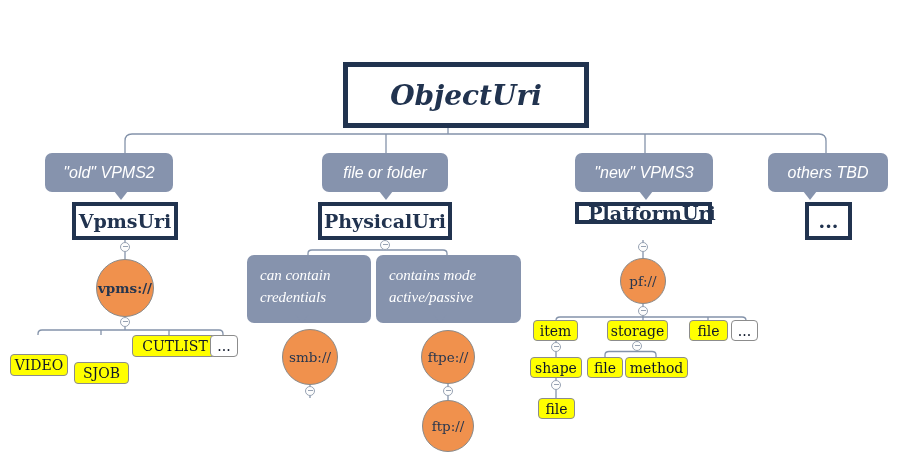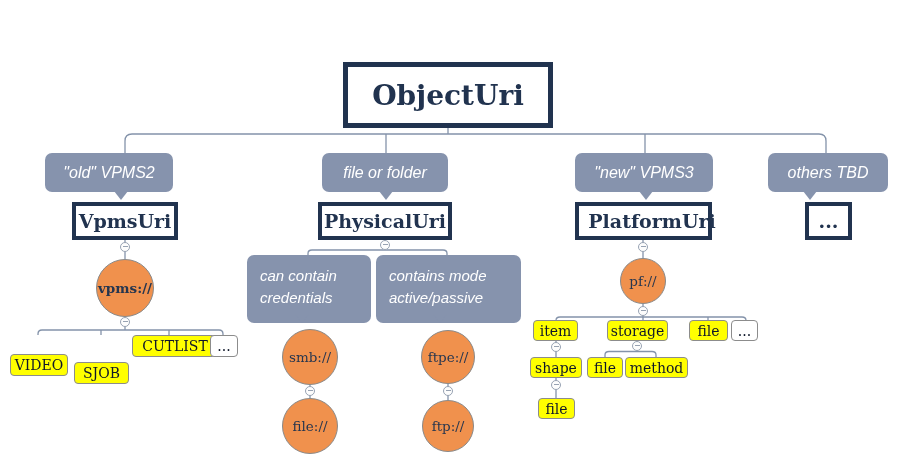--- a/index.html
+++ b/index.html
@@ -24,21 +24,21 @@
     display:flex; align-items:center; justify-content:center; text-align:center;
   }
   .tail {
     position:absolute; bottom:-8px; width:0; height:0;
     border-left:7px solid transparent; border-right:7px solid transparent;
     border-top:9px solid #8693ad;
   }
 
   .note {
     position:absolute; box-sizing:border-box; background:#8693ad; color:#ffffff;
-    border-radius:7px; font-family:Liberation Sans, sans-serif;
+    border-radius:7px; font-family:Liberation Serif, serif;
     font-style:italic; font-size:15px; line-height:1.45;
     padding:10px 6px 0 13px; white-space:pre-line;
   }
 
   .circle {
     position:absolute; box-sizing:border-box; background:#f0914d;
     border:1.5px solid #898989; border-radius:50%; color:#26364f;
     font-size:13.5px; display:flex; align-items:center; justify-content:center;
   }
 
@@ -81,59 +81,58 @@
     <path d="M643,304 V317.5"></path>
     <path d="M556,321 V320.5 Q556,317 560,317 H742 Q746,317 746,320.5 V321"></path>
     <path d="M643,317 V320"></path>
     <path d="M708,317 V320"></path>
     <path d="M556,341 V357"></path>
     <path d="M637,341 V352"></path>
     <path d="M605,357 V355 Q605,351.5 609,351.5 H652 Q656,351.5 656,355 V357"></path>
     <path d="M556,378 V398"></path>
   </svg>
 
-  <div class="nodebox root" style="left:343px; top:62px; width:210px; height:66px;">ObjectUri</div>
+  <div class="nodebox root" style="left:343px; top:62px; width:246px; height:66px;font-style:italic;">ObjectUri</div>
 
   <div class="callout" style="left:45px; top:153px; width:128px; height:39px;">
     <span>"old" VPMS2</span>
     <span class="tail" style="left:69px;"></span>
   </div>
   <div class="callout" style="left:322px; top:153px; width:126px; height:39px;">
     <span>file or folder</span>
     <span class="tail" style="left:57px;"></span>
   </div>
   <div class="callout" style="left:575px; top:153px; width:138px; height:39px;">
     <span>"new" VPMS3</span>
     <span class="tail" style="left:64px;"></span>
   </div>
   <div class="callout" style="left:768px; top:153px; width:120px; height:39px;">
     <span>others TBD</span>
     <span class="tail" style="left:35px;"></span>
   </div>
 
   <div class="nodebox" style="left:72px; top:202px; width:106px; height:38px;">VpmsUri</div>
   <div class="nodebox" style="left:318px; top:202px; width:134px; height:38px;">PhysicalUri</div>
-  <div class="nodebox" style="left:575px; top:202px; width:137px; height:38px;padding-left:17px;">PlatformUri</div>
+  <div class="nodebox" style="left:575px; top:202px; width:137px; height:22px;padding-left:17px;">PlatformUri</div>
   <div class="nodebox" style="left:805px; top:202px; width:47px; height:38px;">...</div>
 
   <div class="circle" style="left:96px; top:259px; width:58px; height:58px;font-weight:bold;">vpms://</div>
   <div class="leaf" style="left:10px; top:335px; width:58px; height:22px;margin-top:19px;">VIDEO</div>
   <div class="leaf" style="left:74px; top:335px; width:55px; height:22px;margin-top:27px;">SJOB</div>
   <div class="leaf" style="left:132px; top:335px; width:86px; height:22px;">CUTLIST</div>
   <div class="leaf white" style="left:210px; top:335px; width:28px; height:22px;">...</div>
 
   <div class="note" style="left:247px; top:255px; width:124px; height:68px;">can contain
 credentials</div>
   <span class="tail" style="left:295px; top:314px; bottom:auto;"></span>
   <div class="note" style="left:376px; top:255px; width:145px; height:68px;">contains mode
 active/passive</div>
   <span class="tail" style="left:433px; top:314px; bottom:auto;"></span>
 
   <div class="circle" style="left:282px; top:329px; width:56px; height:56px;">smb://</div>
-  <div class="circle" style="left:282px; top:398px; width:56px; height:56px;">file://</div>
   <div class="circle" style="left:421px; top:330px; width:54px; height:54px;">ftpe://</div>
   <div class="circle" style="left:422px; top:400px; width:52px; height:52px;">ftp://</div>
 
   <div class="circle" style="left:620px; top:258px; width:46px; height:46px;">pf://</div>
   <div class="leaf" style="left:533px; top:320px; width:45px; height:21px;">item</div>
   <div class="leaf" style="left:607px; top:320px; width:61px; height:21px;">storage</div>
   <div class="leaf" style="left:689px; top:320px; width:39px; height:21px;">file</div>
   <div class="leaf white" style="left:731px; top:320px; width:27px; height:21px;">...</div>
   <div class="leaf" style="left:530px; top:357px; width:52px; height:21px;">shape</div>
   <div class="leaf" style="left:587px; top:357px; width:36px; height:21px;">file</div>

